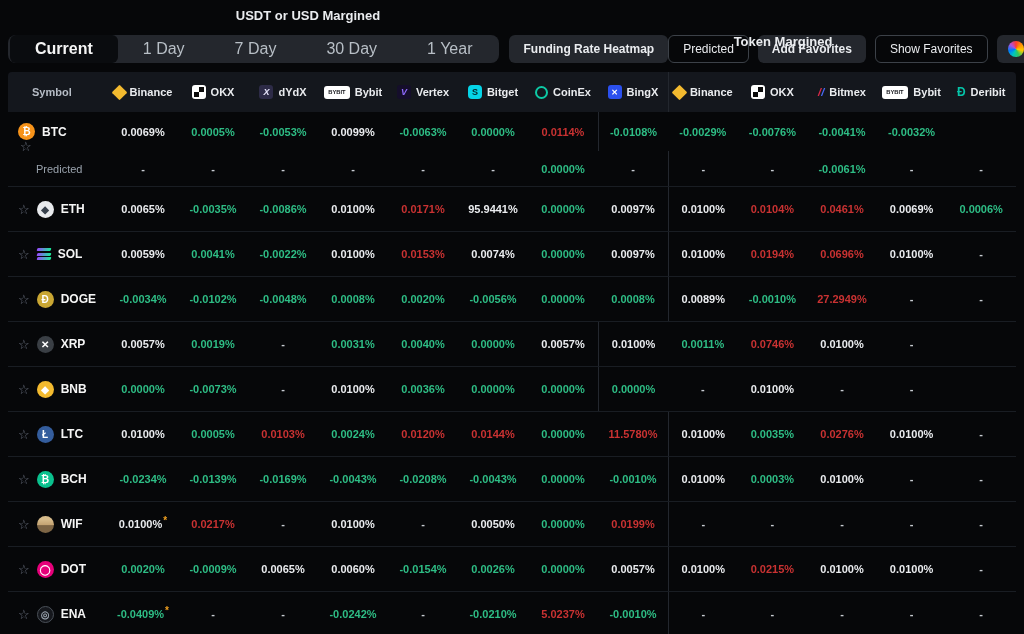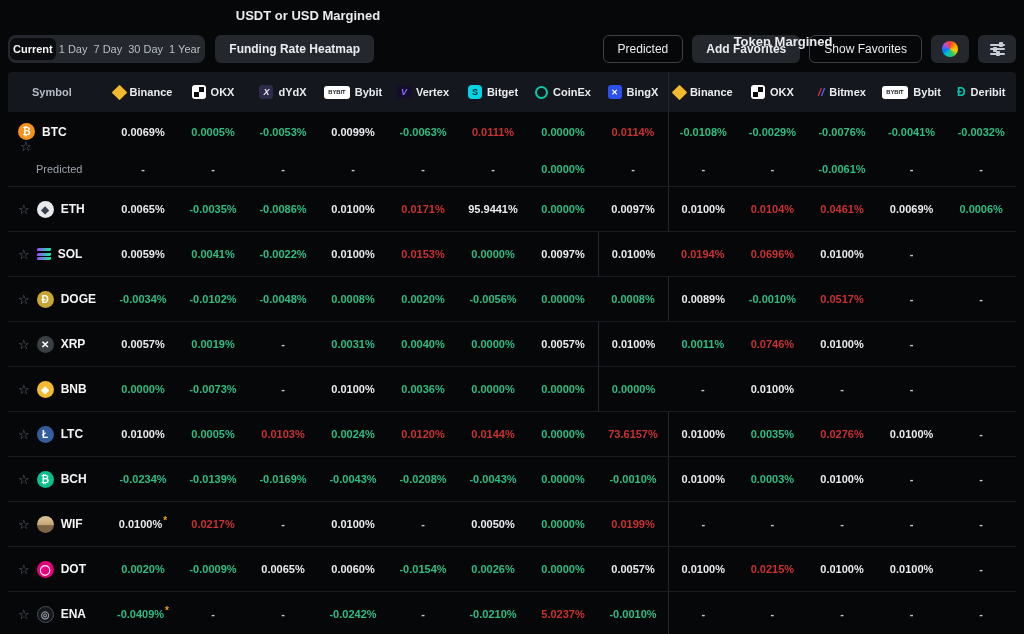--- a/index.html
+++ b/index.html
@@ -11,22 +11,22 @@
   .titles { position:relative; height:24px; }
   .section-title { position:absolute; top:2px; transform:translateX(-50%);
     font-size:13px; font-weight:700; color:#EAECEF; white-space:nowrap; }
   .section-title.left { left:300px; }
   .section-title.right { left:775px;margin-top:26px; }
 
   
   .toolbar { display:flex; align-items:center; height:30px; margin-top:4px; }
   .tab-group { display:flex; align-items:center; background:#24272D; border-radius:8px;
     padding:2px; height:28px; }
-  .tab { border:none; background:transparent; color:#B8BFC6; font-size:11px;
-    padding:5px 3px; border-radius:6px; cursor:pointer; font-family:inherit; white-space:nowrap; }
+  .tab { border:none; background:transparent; color:#B8BFC6; font-size:16px;
+    padding:5px 25px; border-radius:6px; cursor:pointer; font-family:inherit; white-space:nowrap; }
   .tab.active { background:#0A0C0F; color:#F5F5F5; font-weight:700; }
   .btn { border:none; height:28px; border-radius:6px; font-size:12px; color:#EAECEF;
     background:#24272D; padding:0 14px; cursor:pointer; font-family:inherit; white-space:nowrap; }
   .btn.bold { font-weight:700; }
   .btn.outline { background:transparent; border:1px solid #3C4148; font-weight:400; }
   .btn.icon-btn { width:38px; padding:0; display:flex; align-items:center; justify-content:center; }
   .heatmap-btn { margin-left:10px; }
   .spacer { margin-left:auto; }
   .right-group { display:flex; gap:9px; align-items:center; }
   .color-wheel { width:16px; height:16px; border-radius:50%; display:inline-block;
@@ -212,23 +212,20 @@
           </div>
           <div class="vcell val-g">
             <span>-0.0053%</span>
           </div>
           <div class="vcell val-w">
             <span>0.0099%</span>
           </div>
           <div class="vcell val-g">
             <span>-0.0063%</span>
           </div>
-          <div class="vcell val-r">
-            <span>0.0111%</span>
-          </div>
           <div class="vcell val-g">
             <span>0.0000%</span>
           </div>
           <div class="vcell val-r">
             <span>0.0114%</span>
           </div>
           <div class="vcell val-g tdiv">
             <span>-0.0108%</span>
           </div>
           <div class="vcell val-g">
@@ -352,20 +349,23 @@
         </div>
         <div class="vcell val-g">
           <span>-0.0022%</span>
         </div>
         <div class="vcell val-w">
           <span>0.0100%</span>
         </div>
         <div class="vcell val-r">
           <span>0.0153%</span>
         </div>
+        <div class="vcell val-w">
+          <span>0.0074%</span>
+        </div>
         <div class="vcell val-g">
           <span>0.0000%</span>
         </div>
         <div class="vcell val-w">
           <span>0.0097%</span>
         </div>
         <div class="vcell val-w tdiv">
           <span>0.0100%</span>
         </div>
         <div class="vcell val-r">
@@ -411,21 +411,21 @@
         <div class="vcell val-g">
           <span>0.0008%</span>
         </div>
         <div class="vcell val-w tdiv">
           <span>0.0089%</span>
         </div>
         <div class="vcell val-g">
           <span>-0.0010%</span>
         </div>
         <div class="vcell val-r">
-          <span>0.0517%</span>
+          <span>27.2949%</span>
         </div>
         <div class="vcell val-d">
           <span>-</span>
         </div>
         <div class="vcell val-d">
           <span>-</span>
         </div>
       </div>
       <div class="row grid">
         <div class="symcell">
@@ -534,21 +534,21 @@
         <div class="vcell val-r">
           <span>0.0120%</span>
         </div>
         <div class="vcell val-r">
           <span>0.0144%</span>
         </div>
         <div class="vcell val-g">
           <span>0.0000%</span>
         </div>
         <div class="vcell val-r">
-          <span>73.6157%</span>
+          <span>11.5780%</span>
         </div>
         <div class="vcell val-w tdiv">
           <span>0.0100%</span>
         </div>
         <div class="vcell val-g">
           <span>0.0035%</span>
         </div>
         <div class="vcell val-r">
           <span>0.0276%</span>
         </div>

